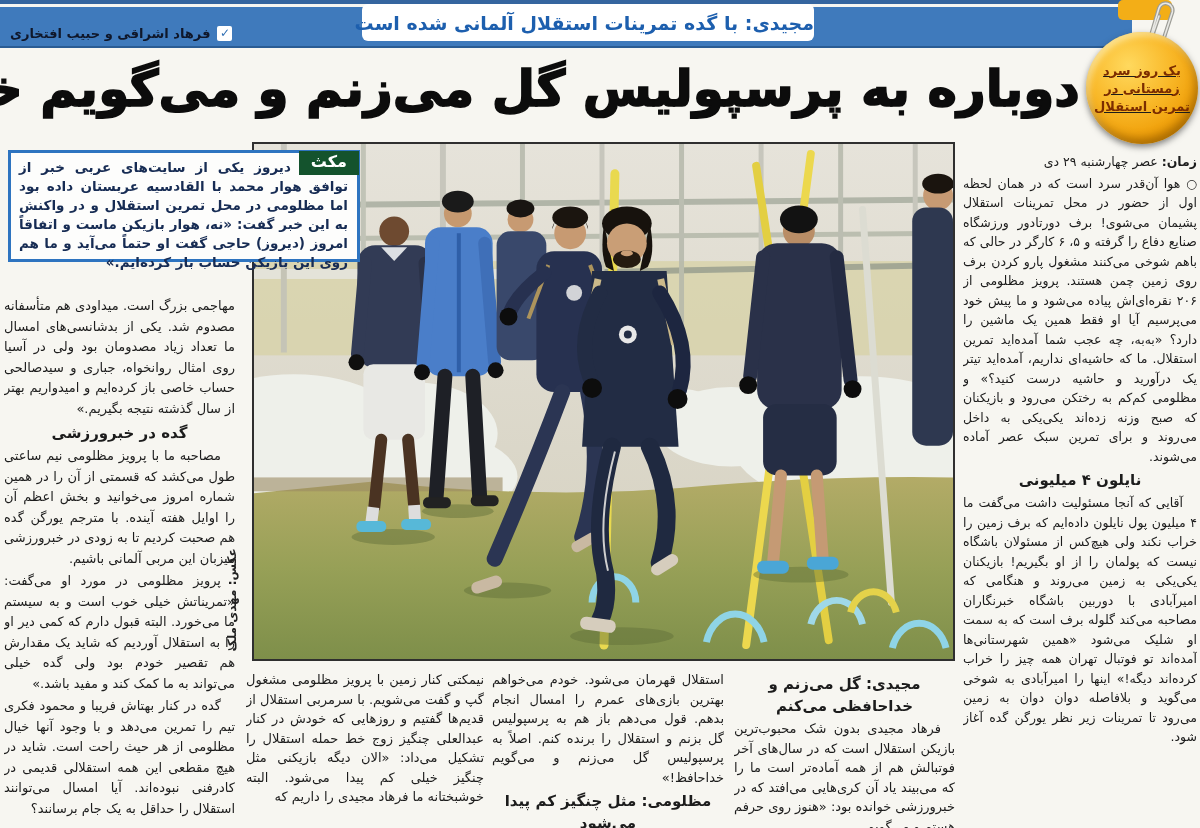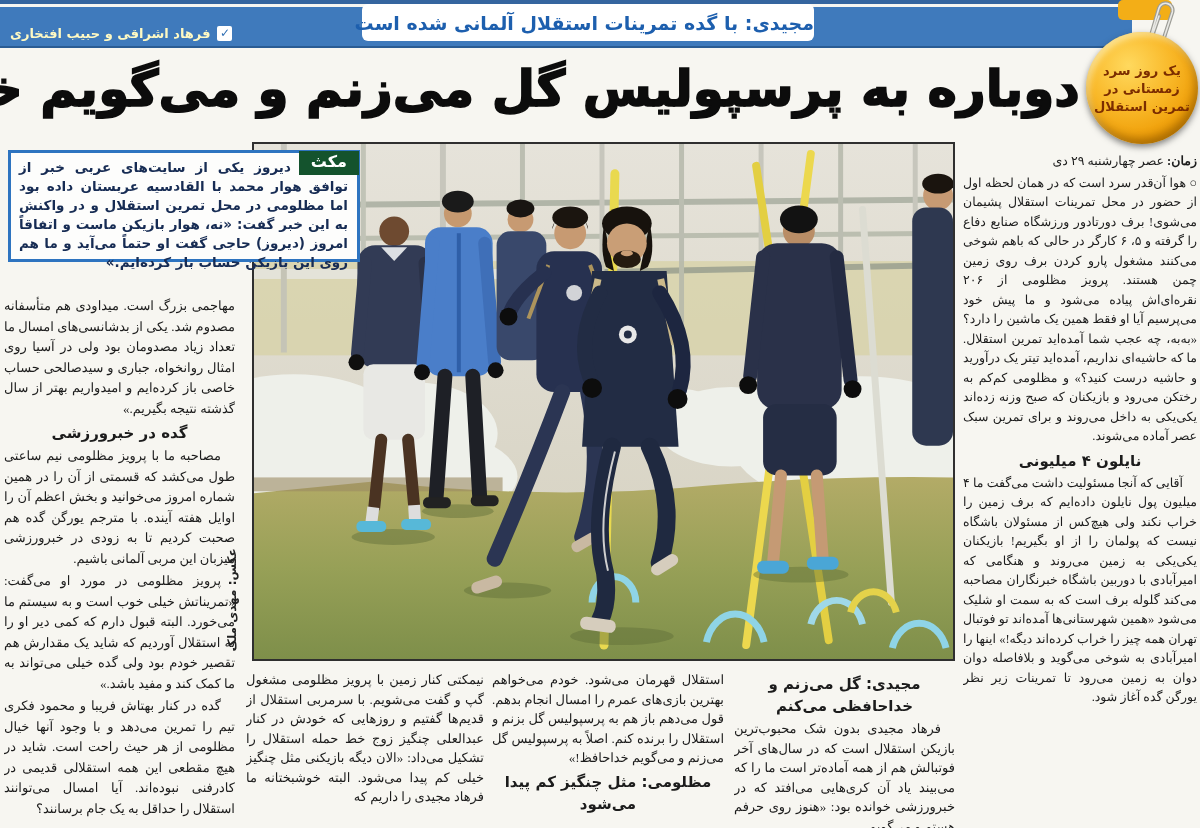--- a/index.html
+++ b/index.html
@@ -4,52 +4,52 @@
 <style>
   html,body{margin:0;padding:0;background:#ffffff;}
   .page{
     position:relative;width:1200px;height:828px;overflow:hidden;
     background:#f7f6f1;font-family:"DejaVu Sans",sans-serif;direction:rtl;color:#1c1c1c;
   }
   
   .top-rule{position:absolute;left:0;top:0;width:1130px;height:4px;background:#35659f;}
   .blue-band{position:absolute;left:0;top:7px;width:1132px;height:39px;background:#3f7abc;border-bottom:2px solid #2a5c94;}
   .byline{position:absolute;left:10px;top:7px;height:39px;display:flex;flex-direction:row;align-items:center;gap:7px;direction:rtl;}
-  .byline .txt{color:#fef9c3;font-size:13px;font-weight:bold;white-space:nowrap;}
+  .byline .txt{color:#0f172a;font-size:13px;font-weight:bold;white-space:nowrap;}
   .checkbox{display:inline-block;width:15px;height:15px;background:#ffffff;border-radius:2px;
     color:#2f6fb4;font-size:12px;font-weight:bold;line-height:15px;text-align:center;}
   .kicker-box{position:absolute;left:362px;top:4px;width:452px;height:37px;background:#ffffff;border-radius:6px;
     display:flex;align-items:center;justify-content:flex-start;}
   .kicker-box .txt{color:#1d5fae;font-size:19px;font-weight:bold;white-space:nowrap;}
   
   .badge-tab{position:absolute;left:1118px;top:0;width:54px;height:20px;background:#f3ae17;border-radius:5px;}
   .paperclip{position:absolute;left:1132px;top:-2px;}
   .badge{position:absolute;left:1086px;top:32px;width:112px;height:112px;border-radius:50%;
     background:radial-gradient(circle at 38% 30%,#ffd95e 0%,#f9b92a 40%,#ef9d06 72%,#c87f00 100%);
     box-shadow:0 3px 6px rgba(40,40,40,.55), inset -3px -6px 9px rgba(100,60,0,.45), inset 3px 4px 6px rgba(255,255,220,.55);
-    display:flex;flex-direction:column;align-items:center;justify-content:center;gap:3px;}
+    display:flex;flex-direction:column;align-items:center;justify-content:center;gap:3px;text-decoration:underline;}
   .badge div{color:#7c2d00;font-size:13px;font-weight:bold;line-height:15px;white-space:nowrap;}
   
   .headline{position:absolute;left:30px;top:46px;width:1050px;height:86px;line-height:86px;
     text-align:center;font-size:50px;font-weight:bold;color:#0c0c0c;-webkit-text-stroke:1.6px #0c0c0c;white-space:nowrap;}
   
   .pause-box{position:absolute;left:8px;top:150px;width:352px;height:112px;background:#fdfdfc;
     border:3px solid #2e74c0;padding:5px 9px 5px 8px;box-sizing:border-box;z-index:6;}
   .pause-box .label{float:right;background:#14532d;color:#ffffff;font-size:16px;font-weight:bold;
     padding:1px 12px 4px;margin:-7px -11px 2px 8px;}
   .pause-box .body{color:#172c54;font-size:13.5px;font-weight:bold;line-height:19px;text-align:justify;direction:rtl;margin:0;}
   
   .photo-frame{position:absolute;left:252px;top:142px;width:703px;height:519px;border:2px solid #2f2f2f;
     box-sizing:border-box;background:#d8d5c9;z-index:1;}
   .photo-frame svg{display:block;width:100%;height:100%;}
   .photo-credit{position:absolute;left:168px;top:592px;width:130px;height:16px;transform:rotate(-90deg);
     font-size:12px;font-weight:bold;color:#222;text-align:center;white-space:nowrap;z-index:3;}
   
   .col{position:absolute;direction:rtl;text-align:justify;overflow:hidden;}
-  .col p{margin:0 0 2px 0;font-family:Liberation Serif, serif;}
+  .col p{margin:0 0 2px 0;}
   .left-col{left:4px;top:296px;width:231px;height:544px;font-size:13px;line-height:20.5px;}
   .right-col{left:963px;top:152px;width:234px;height:676px;font-size:12.5px;line-height:19.5px;}
   .right-col .lead{font-weight:bold;}
   .col-heading{font-weight:bold;text-align:center;font-size:15px;line-height:22px;margin:3px 0 2px;}
   .bottom-col{top:670px;height:158px;font-size:13px;line-height:19.5px;}
   .bcol-bench{left:246px;width:238px;}
   .bcol-mid{left:492px;width:232px;}
   .bcol-majidi{left:734px;width:221px;}
   .indent{text-indent:14px;}
 </style>

